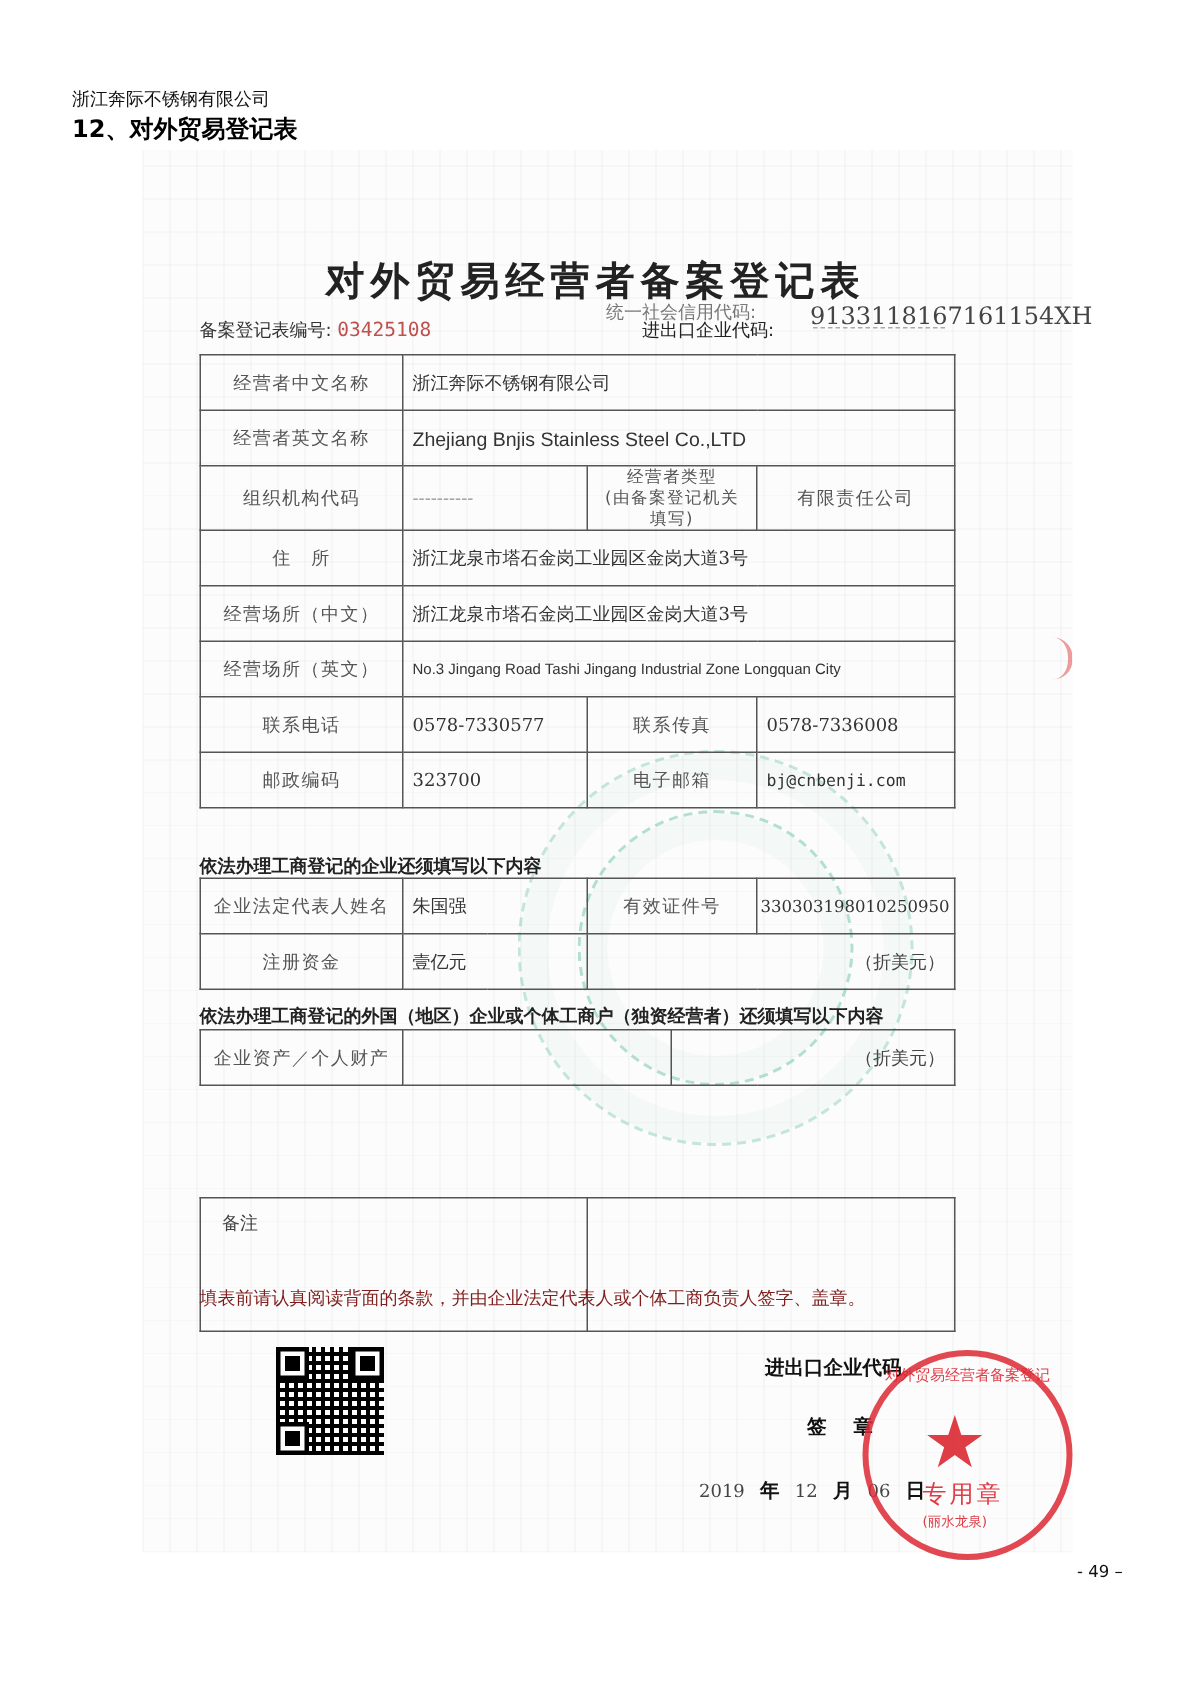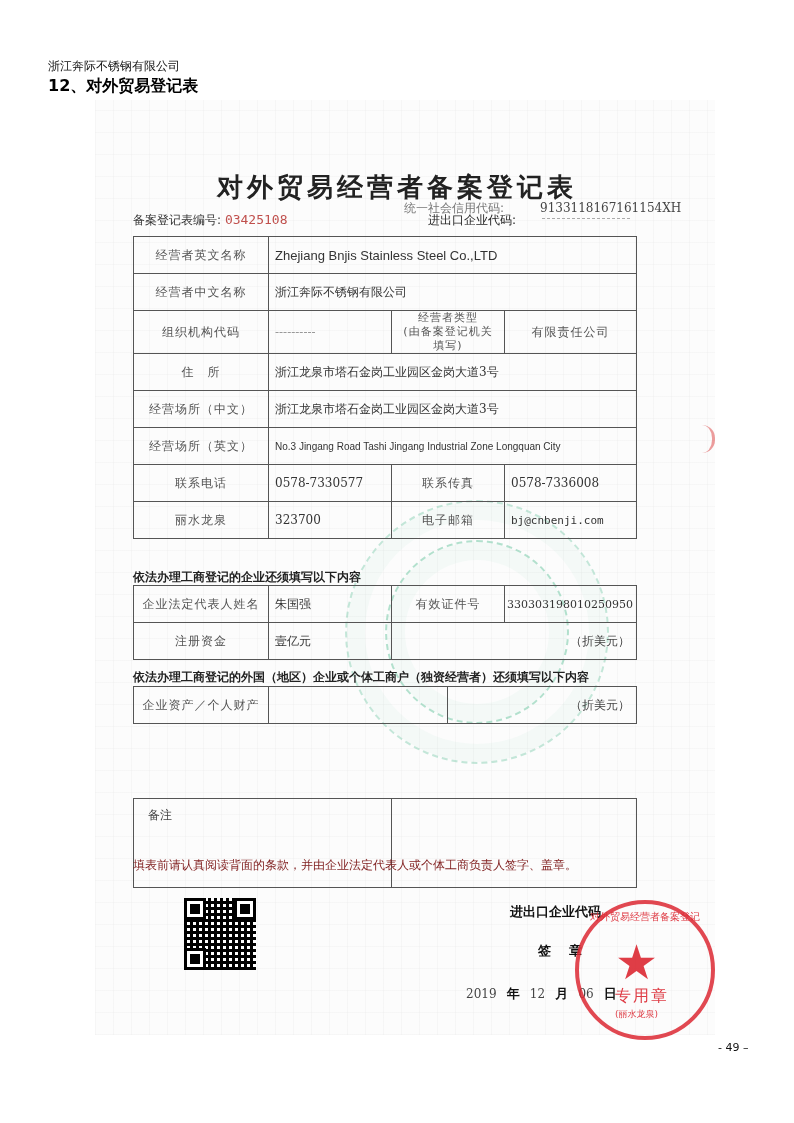--- a/index.html
+++ b/index.html
@@ -13,21 +13,21 @@
        repeating-linear-gradient(90deg, rgba(200,200,200,0.12) 0 1px, transparent 1px 18px),
        repeating-linear-gradient(0deg, rgba(200,200,200,0.10) 0 1px, transparent 1px 22px); }
   .guilloche { position:absolute; left:250px; top:400px; width:260px; height:260px; border-radius:50%;
      border:2px dashed rgba(90,190,150,0.35); box-shadow:0 0 0 18px rgba(90,190,150,0.05) inset; }
   .guilloche.g2 { left:290px; top:440px; width:180px; height:180px; border-color:rgba(90,190,150,0.45); }
   .doc-title { position:absolute; left:0; right:0; top:170px; text-align:center; font-size:26px;
      font-weight:bold; letter-spacing:4px; color:#222; }
   .reg-no { position:absolute; left:133px; top:212px; font-size:12px; color:#333; }
   .reg-no .val { color:#c0504d; font-family:"DejaVu Sans Mono", monospace; font-size:13px; }
   .credit-label { position:absolute; left:404px; top:200px; font-size:12px; color:#777; }
-  .credit-val { position:absolute; left:540px; top:201px; font-size:12px; font-family:"DejaVu Serif", serif; color:#444; }
+  .credit-val { position:absolute; left:540px; top:201px; font-size:16px; font-family:"DejaVu Serif", serif; color:#444; }
   .ie-label { position:absolute; left:428px; top:212px; font-size:12px; color:#222; }
   .ie-val { position:absolute; left:542px; top:218px; width:88px; border-bottom:1px dashed #aaa; }
   table.form { position:absolute; left:133px; border-collapse:collapse; width:503px; table-layout:fixed; }
   table.form td { border:1px solid #555; font-size:12px; color:#444; height:36px; padding:0 6px; }
   table.form td.lbl { text-align:center; color:#555; letter-spacing:1px; }
   table.form td.val { font-family:"DejaVu Serif", serif; color:#333; }
   table.form td.en { font-family:"Liberation Sans", sans-serif; font-size:13px; }
   table.form td.en-sm { font-family:"Liberation Sans", sans-serif; font-size:10px; }
   .t1 { top:236px; }
   .t2 { top:585px; }
@@ -83,26 +83,26 @@
 
 <table class="form t1">
   <colgroup>
       <col style="width:135px">
       <col style="width:123px">
       <col style="width:113px">
       <col style="width:132px">
     </colgroup>
   <tbody>
       <tr>
+    <td class="lbl">经营者中文名称</td>
+    <td class="val" colspan="3">浙江奔际不锈钢有限公司</td>
+  </tr>
+  <tr>
     <td class="lbl">经营者英文名称</td>
     <td class="val en" colspan="3">Zhejiang Bnjis Stainless Steel Co.,LTD</td>
-  </tr>
-  <tr>
-    <td class="lbl">经营者中文名称</td>
-    <td class="val" colspan="3">浙江奔际不锈钢有限公司</td>
   </tr>
   <tr>
     <td class="lbl">组织机构代码</td>
     <td class="val" style="color:#999">----------</td>
     <td class="lbl" style="font-size:11px;line-height:14px">
       <div>经营者类型</div>
       <div>(由备案登记机关填写)</div>
     </td>
     <td class="lbl">有限责任公司</td>
   </tr>
@@ -118,21 +118,21 @@
     <td class="lbl">经营场所（英文）</td>
     <td class="val en-sm" colspan="3">No.3 Jingang Road Tashi Jingang Industrial Zone Longquan City</td>
   </tr>
   <tr>
     <td class="lbl">联系电话</td>
     <td class="val">0578-7330577</td>
     <td class="lbl">联系传真</td>
     <td class="val">0578-7336008</td>
   </tr>
   <tr>
-    <td class="lbl">丽水龙泉</td>
+    <td class="lbl">邮政编码</td>
     <td class="val">323700</td>
     <td class="lbl">电子邮箱</td>
     <td class="val" style="font-family:'DejaVu Sans Mono',monospace;font-size:11px">bj@cnbenji.com</td>
   </tr>
 </tbody>
   </table>
 
 <div class="sub-heading h1">依法办理工商登记的企业还须填写以下内容</div>
 <table class="form t2">
   <colgroup>

